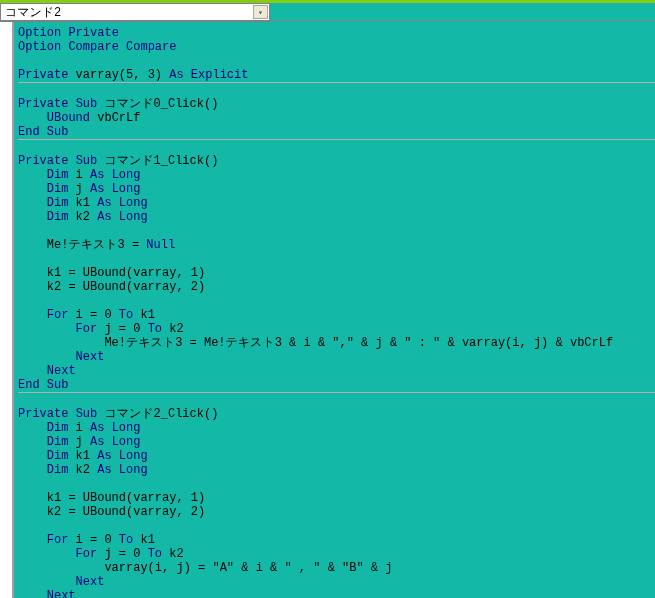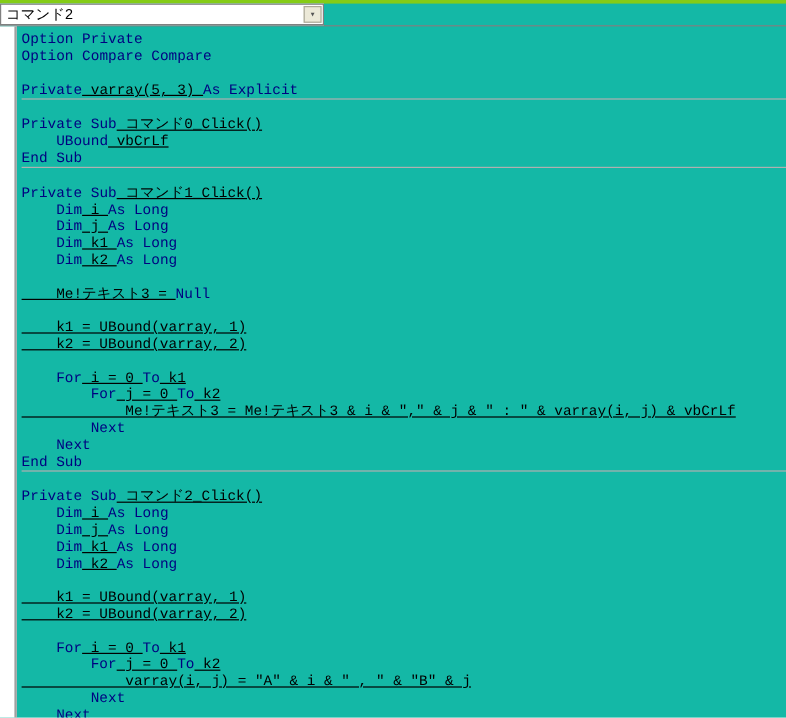--- a/index.html
+++ b/index.html
@@ -71,21 +71,21 @@
   .code {
     flex: 1;
     padding: 4px 0 4px 4px;
     white-space: pre;
     line-height: 14px;
     font-family: "MS Gothic", "Courier New", monospace;
     font-size: 12px;
     overflow: hidden;
   }
   .kw { color: #000080; }   
-  .tx { color: #000000; text-decoration: underline; }
+  .tx { color: #000000; }
   hr.sep {
     border: none;
     border-top: 1px solid #b0b0b0;
     margin: 0;
   }
 </style>
 </head>
 <body>
 
 <div class="window">

